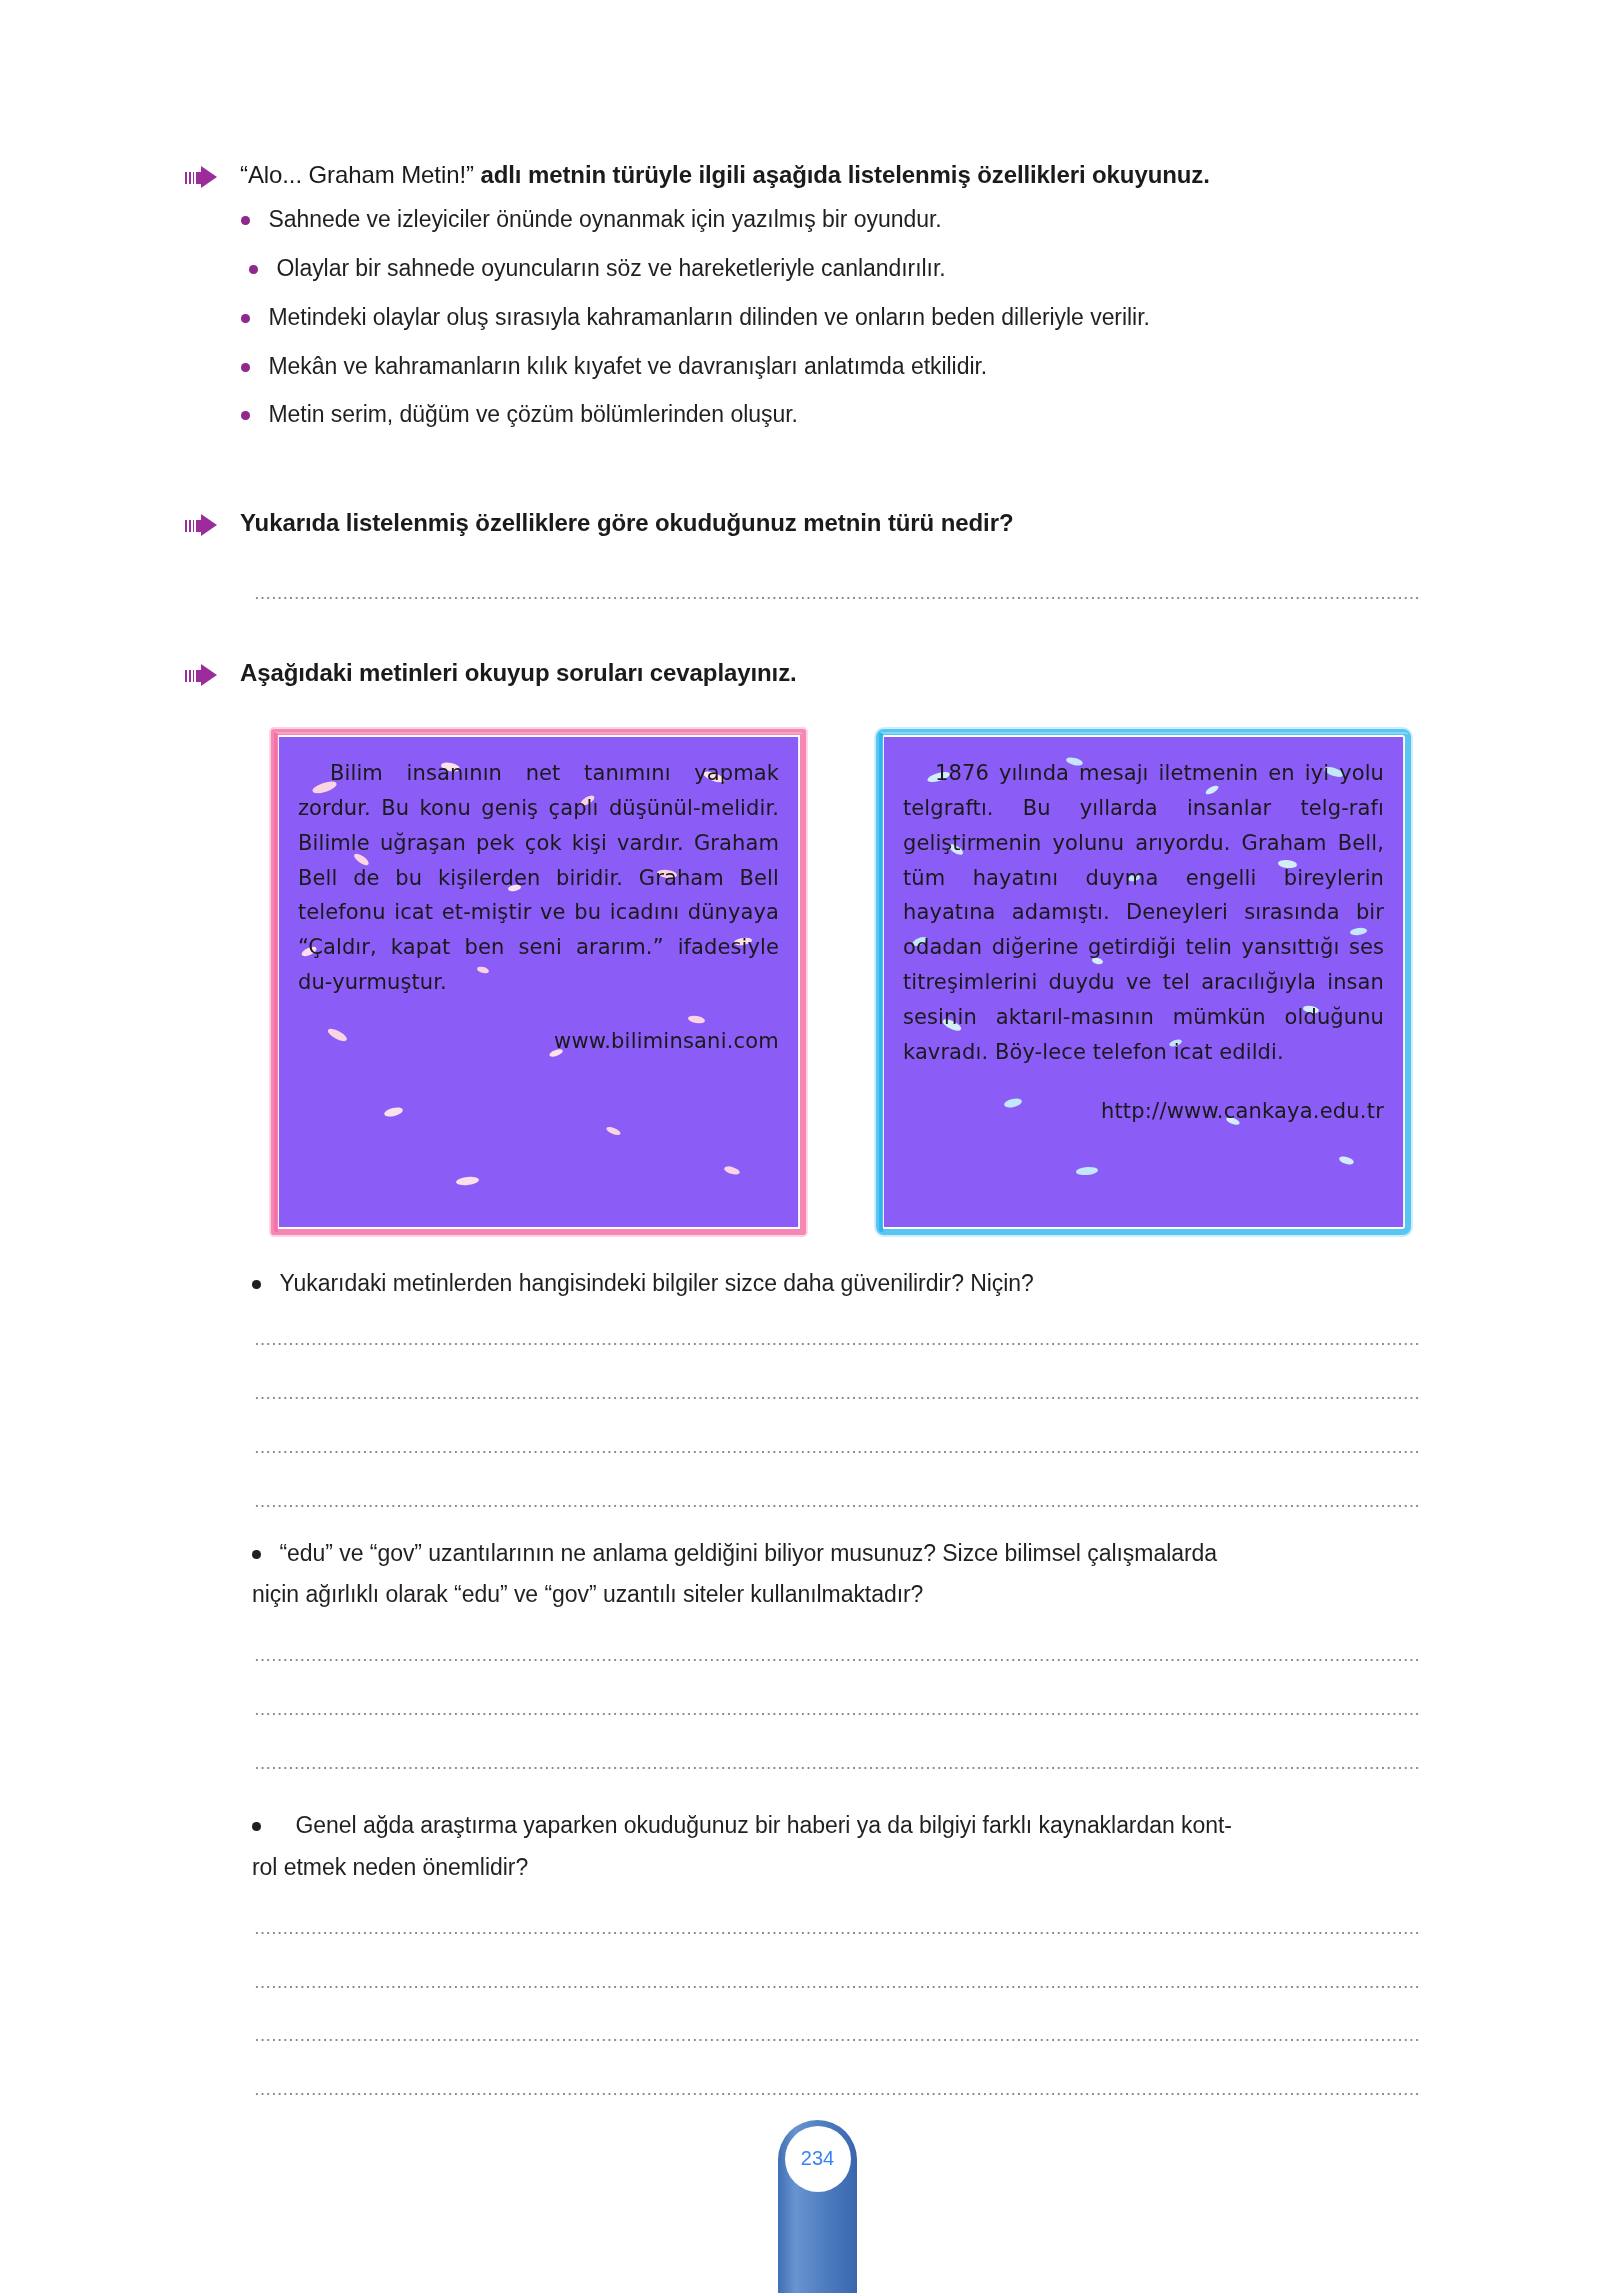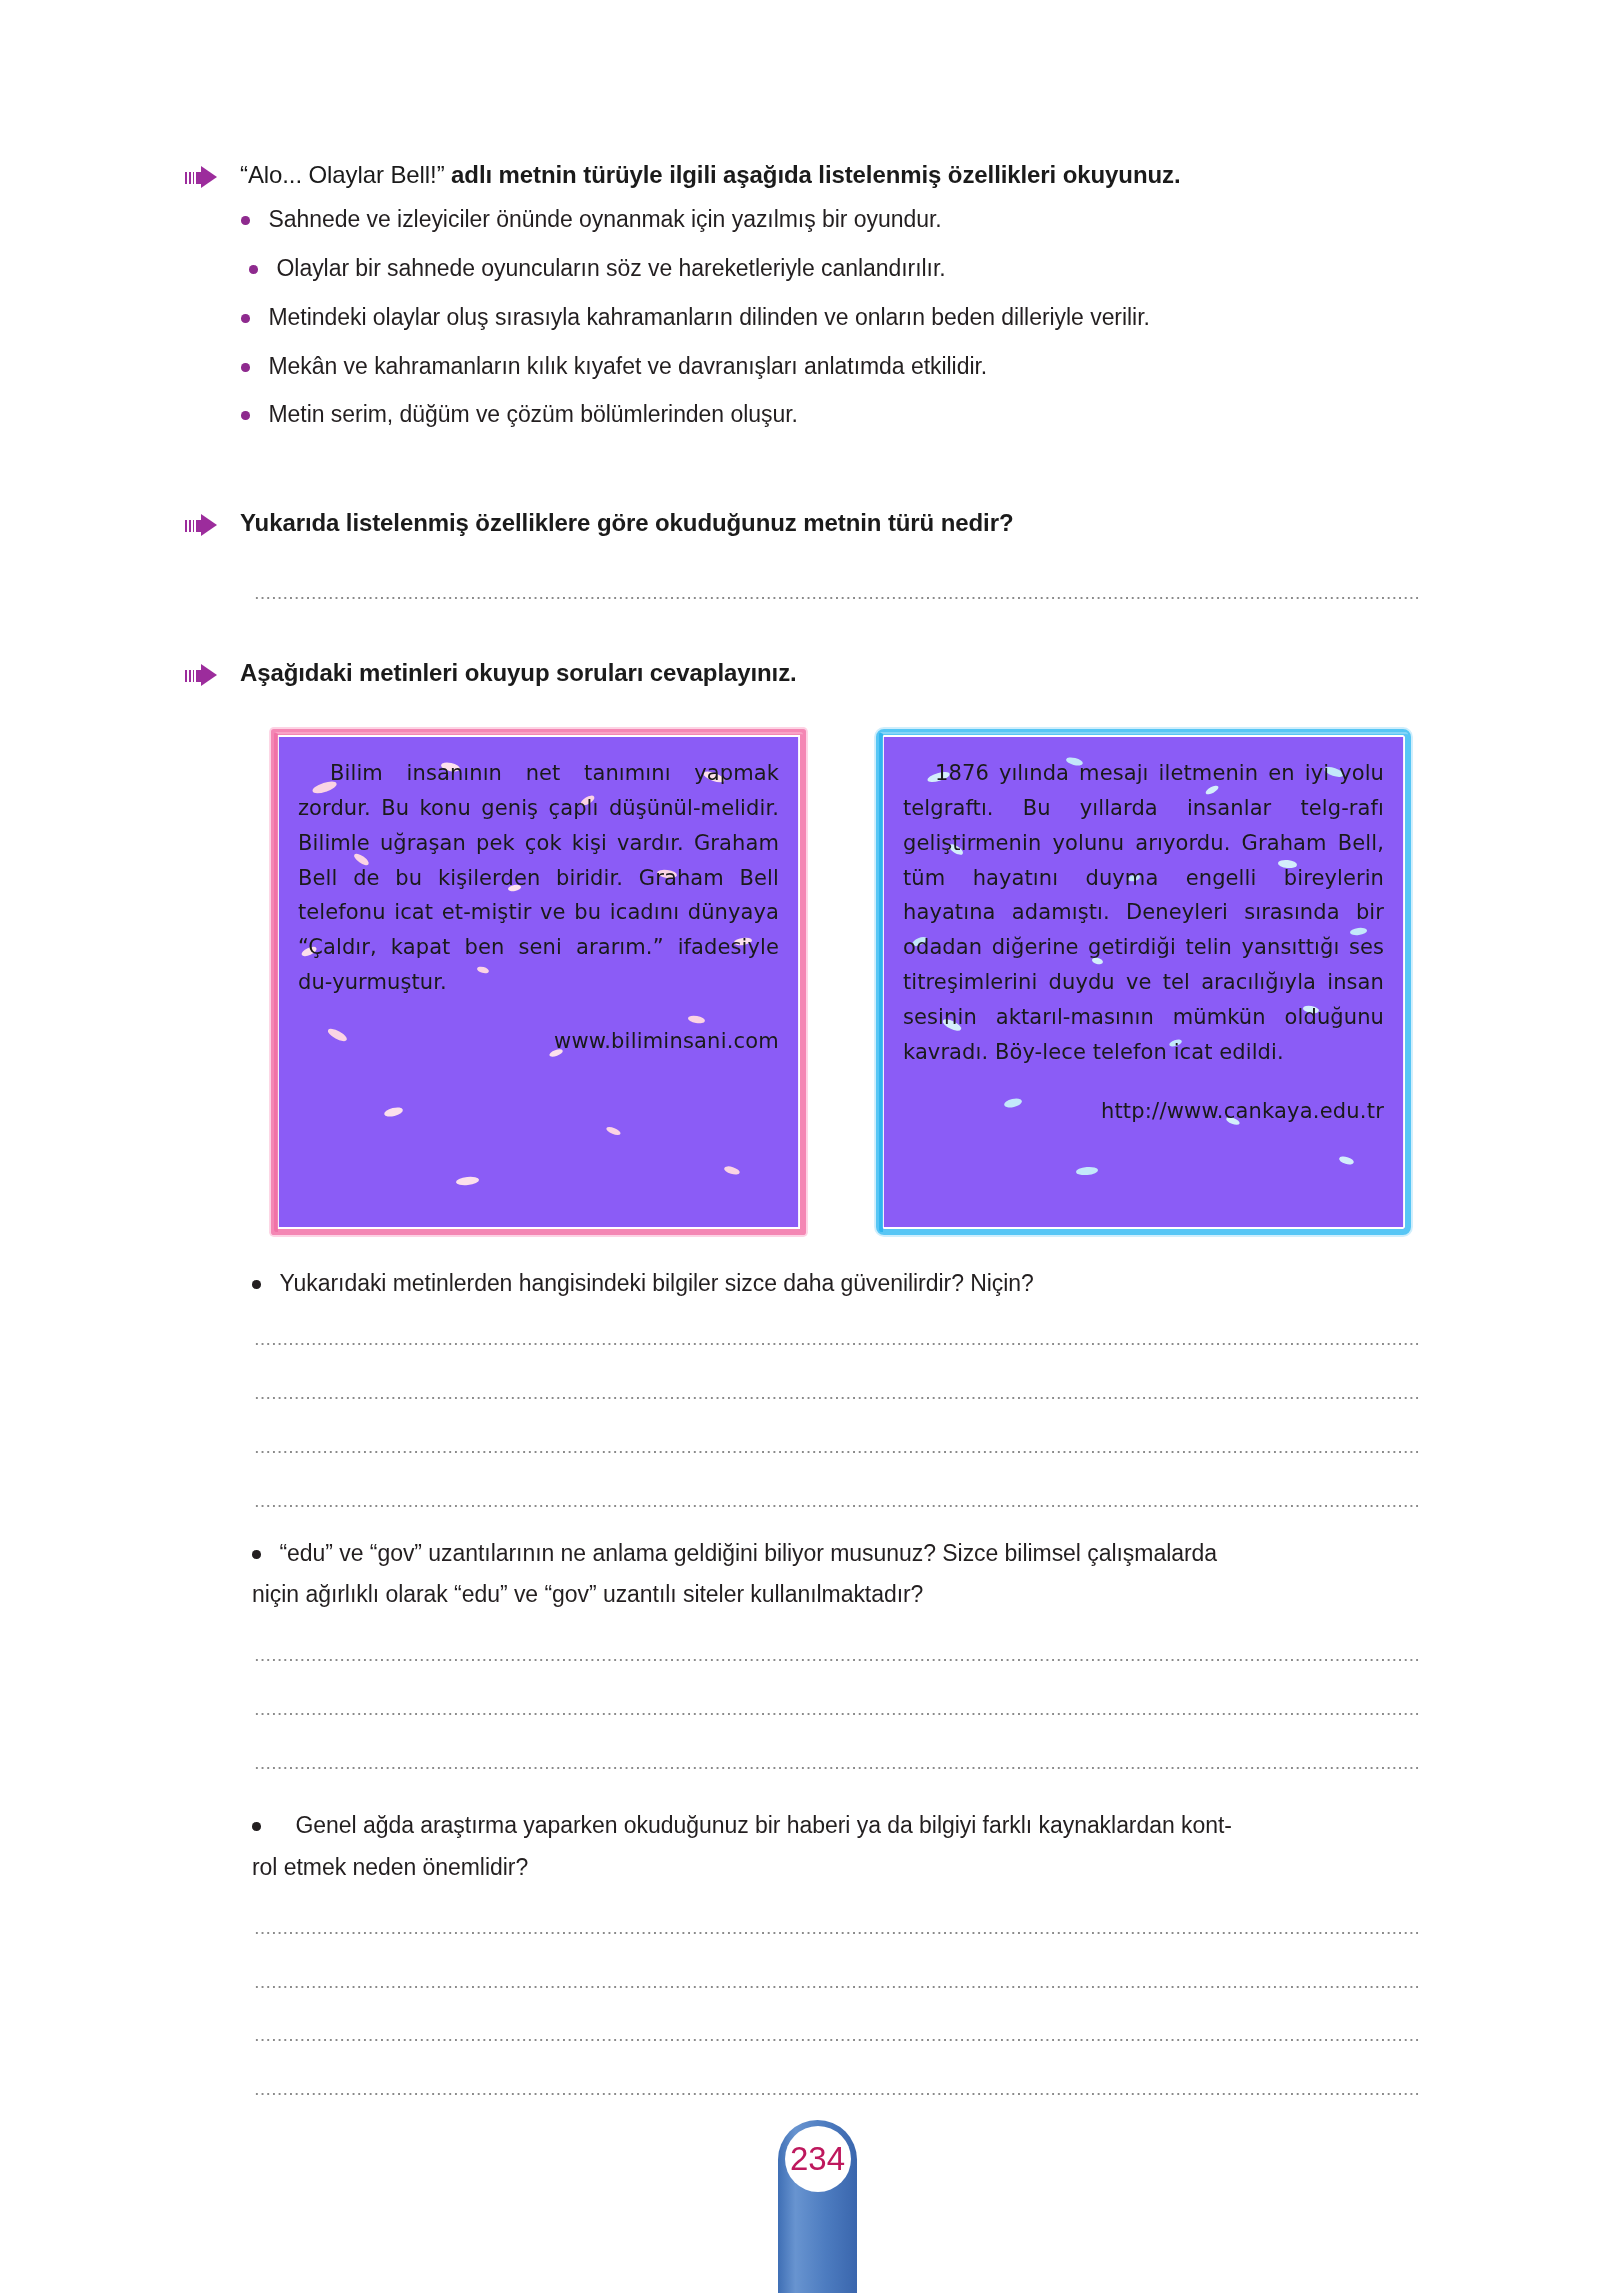--- a/index.html
+++ b/index.html
@@ -212,38 +212,38 @@
     left: 50%;
     top: 5.7px;
     transform: translateX(-50%);
     width: 66px;
     height: 66px;
     border-radius: 50%;
     background: #ffffff;
     display: flex;
     align-items: center;
     justify-content: center;
-    font-size: 33px;
-    color: #be185d;
+    font-size: 20px;
+    color: #3b82f6;
     font-family: "Liberation Sans", sans-serif;
   }
 </style>
 </head>
 <body>
 
 <div class="page">
 
   <div class="arrow-row" style="left:185px; top:159px; width:1230px;">
     <span class="arrow-icon">
       <span class="tail"></span>
         <span class="stem"></span>
         <span class="head"></span>
     </span>
     <span class="arrow-text">
-      <span class="plain">“Alo... Olaylar Bell!”</span><b> adlı metnin türüyle ilgili aşağıda listelenmiş özellikleri okuyunuz.</b>
+      <span class="plain">“Alo... Graham Metin!”</span><b> adlı metnin türüyle ilgili aşağıda listelenmiş özellikleri okuyunuz.</b>
     </span>
   </div>
 
   <div class="dot-item" style="left:241px; top:204px; width:1183px;">
     <span class="dot"></span>
     <span class="dot-text">Sahnede ve izleyiciler önünde oynanmak için yazılmış bir oyundur.</span>
   </div>
   <div class="dot-item" style="left:249px; top:253px; width:1183px;">
     <span class="dot"></span>
     <span class="dot-text">Olaylar bir sahnede oyuncuların söz ve hareketleriyle canlandırılır.</span>

